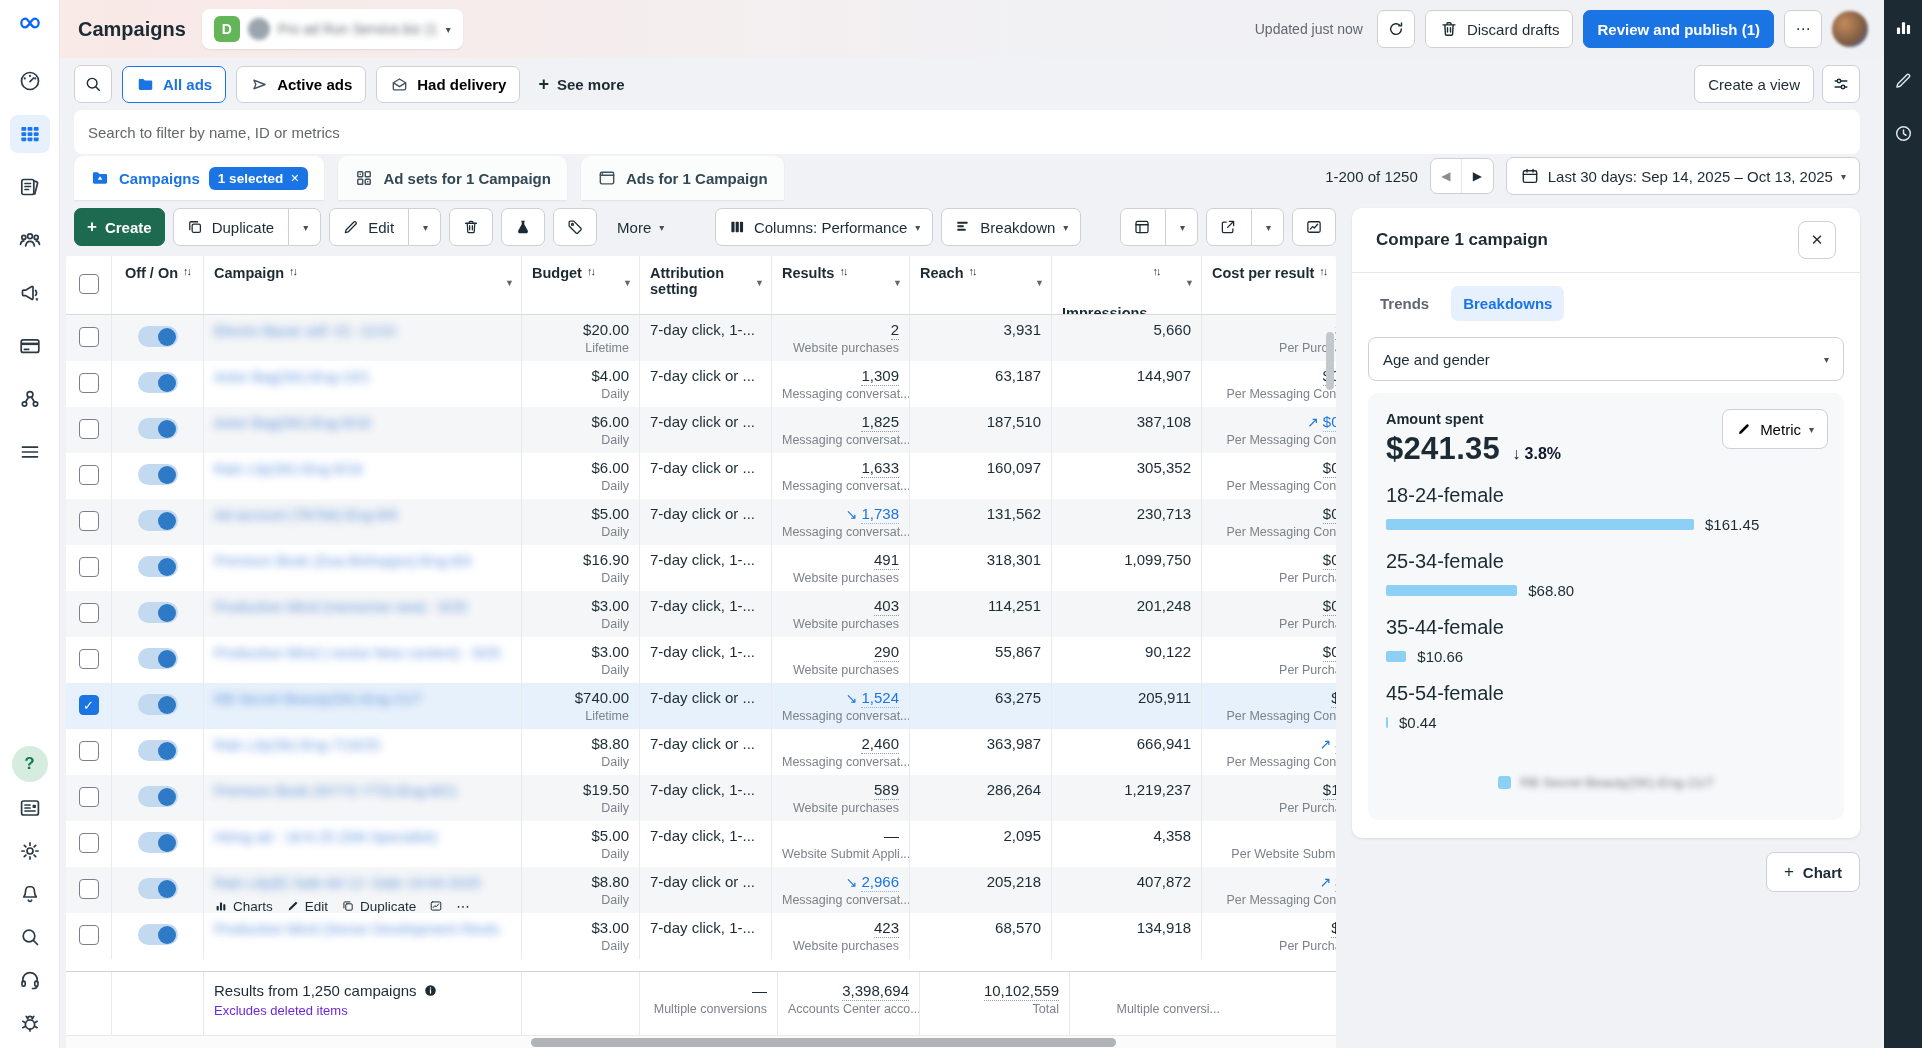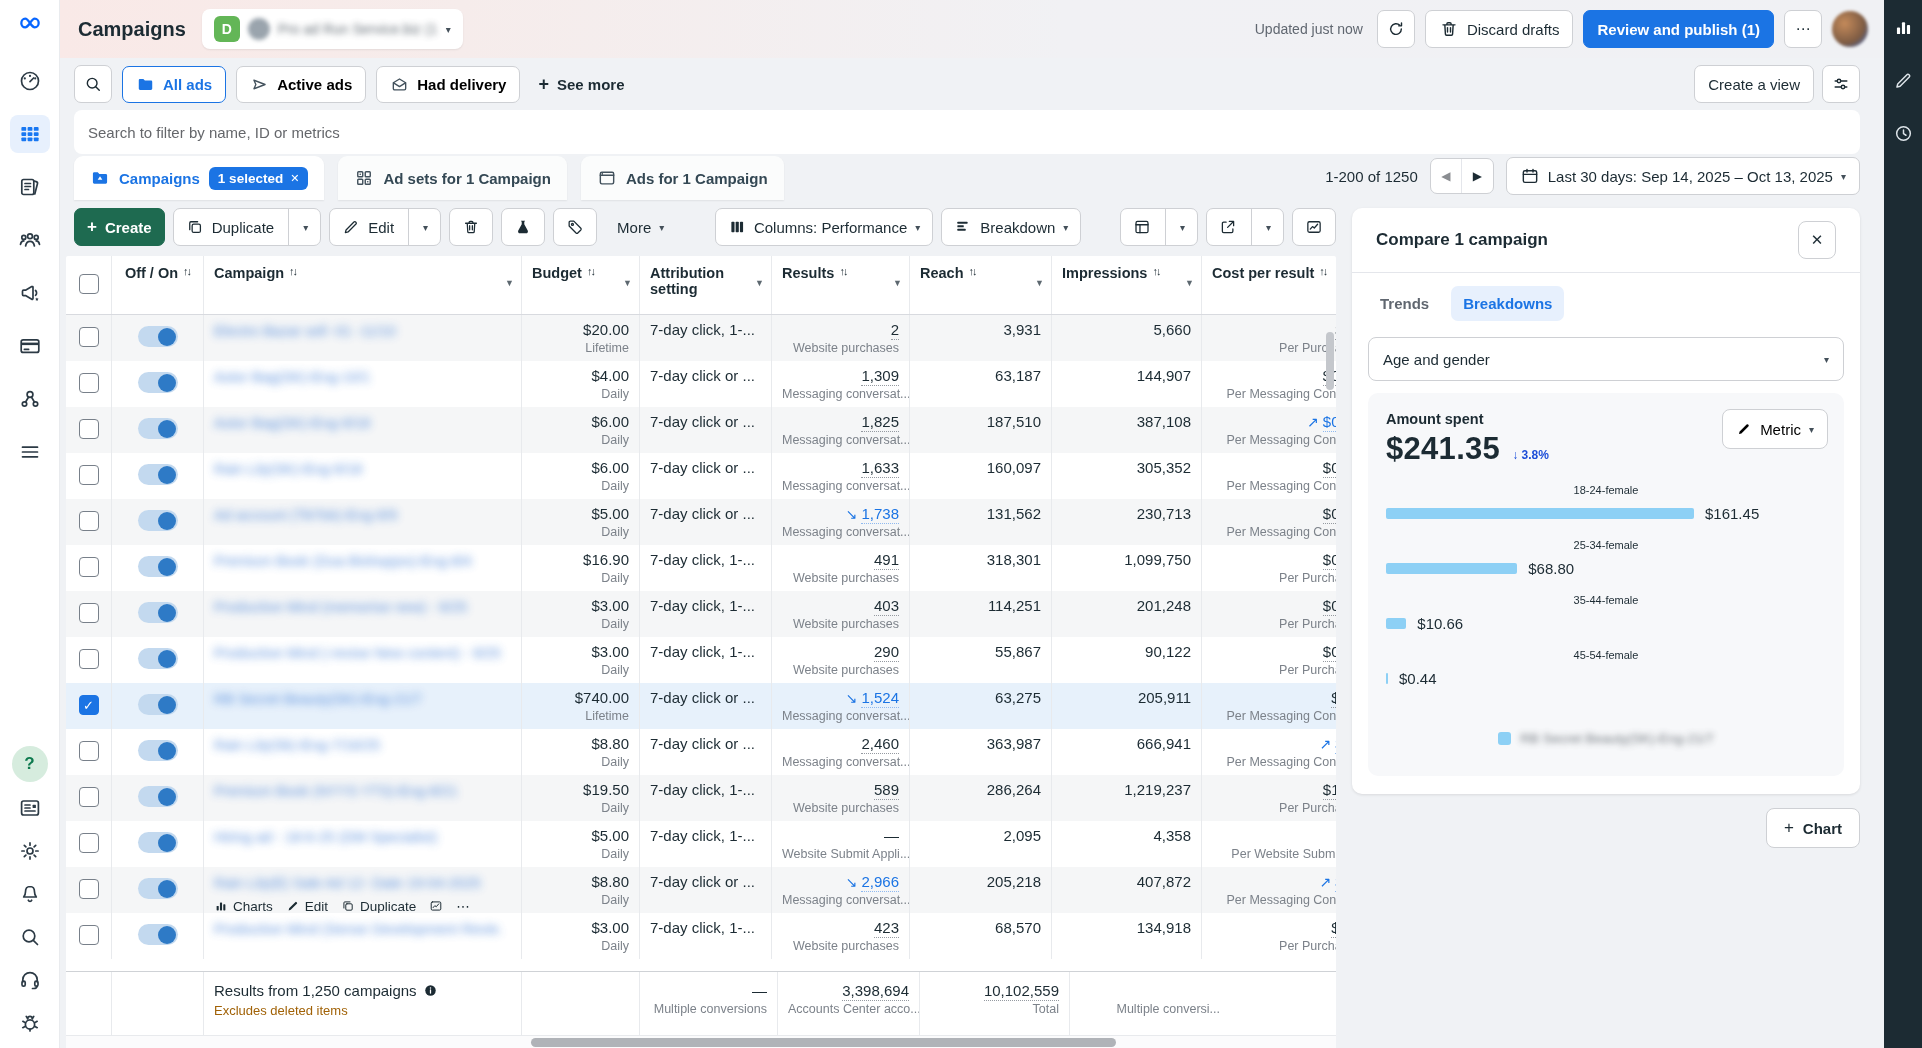--- a/index.html
+++ b/index.html
@@ -121,44 +121,44 @@
   .cb.on{background:#1b74e4;border-color:#1b74e4;}
   .toggle{width:40px;height:21px;border-radius:11px;background:#c3d9ef;position:relative;cursor:pointer;}
   .toggle .knob{position:absolute;right:1.5px;top:1.5px;width:18px;height:18px;border-radius:50%;background:#2e7ac6;}
   .racts{display:flex;gap:13px;margin-top:3px;font-size:13.5px;color:#1c2b33;}
   .ract{display:inline-flex;align-items:center;gap:5px;cursor:pointer;white-space:nowrap;}
   .ract .icn{width:14px;height:14px;}
   .tsummary{display:flex;width:1296px;border-top:1px solid #cfd2d6;background:#fff;height:64px;flex:none;margin-top:auto;}
   .tsummary .cell{padding-top:10px;}
   .sum-title{font-size:15px;display:flex;align-items:center;gap:6px;white-space:nowrap;}
   .sum-title .icn{width:15px;height:15px;color:#1c2b33;}
-  .sum-sub{font-size:13px;color:#a16207;margin-top:4px;}
+  .sum-sub{font-size:13px;color:#6d28d9;margin-top:4px;}
   .hscroll{height:13px;flex:none;background:#fbfbfc;border-top:1px solid #e8eaed;position:relative;}
   .hthumb{position:absolute;top:2px;height:9px;border-radius:5px;background:#b0b3b8;cursor:pointer;}
   .vthumb{position:absolute;right:2px;top:76px;width:8px;height:58px;border-radius:4px;background:#c4c7cc;cursor:pointer;}
 
   
   .side-col{flex:1;margin-left:16px;display:flex;flex-direction:column;min-width:0;}
   .panel{background:#fff;border-radius:10px;box-shadow:0 1px 3px rgba(0,0,0,.1);}
   .p-head{display:flex;align-items:center;justify-content:space-between;padding:13px 24px;border-bottom:1px solid #e4e6eb;}
   .p-title{font-size:17px;font-weight:700;}
   .p-close{width:38px;height:38px;border:1px solid #ced0d4;border-radius:8px;background:#fff;font-size:15px;cursor:pointer;color:#1c2b33;}
   .p-tabs{display:flex;align-items:center;gap:10px;padding:13px 16px 4px;}
   .p-tab{font-size:15px;font-weight:600;color:#606770;padding:9px 12px;border-radius:7px;cursor:pointer;}
   .p-tab.active{background:#e7f0fd;color:#1b74e4;}
   .p-select{margin:12px 16px 4px;height:44px;border:1px solid #ced0d4;border-radius:8px;display:flex;align-items:center;justify-content:space-between;padding:0 14px;font-size:15px;cursor:pointer;background:#fff;}
   .p-card{margin:12px 16px 18px;background:#f7f8fa;border-radius:10px;padding:18px 18px 22px;position:relative;}
   .p-metric-title{font-size:14.5px;font-weight:700;}
   .p-amount-row{display:flex;align-items:baseline;gap:12px;margin-top:4px;}
   .p-amount{font-size:31px;font-weight:700;letter-spacing:.3px;}
-  .p-change{font-size:12px;font-weight:600;color:#1d4ed8;}
+  .p-change{font-size:16px;font-weight:600;color:#0f172a;}
   .p-metricbtn{position:absolute;right:16px;top:16px;display:inline-flex;align-items:center;gap:8px;height:40px;padding:0 13px;background:#fff;border:1px solid #ced0d4;border-radius:8px;font-size:15px;cursor:pointer;font-family:inherit;}
   .p-metricbtn .icn{width:16px;height:16px;}
   .b-row{margin-top:17px;}
-  .b-label{font-size:11px;margin-bottom:9px;text-align:center;}
+  .b-label{font-size:20px;margin-bottom:9px;}
   .b-line{display:flex;align-items:center;gap:11px;}
   .b-bar{height:11px;border-radius:2px;min-width:2px;}
   .b-val{font-size:15px;white-space:nowrap;}
   .p-legend{display:flex;align-items:center;justify-content:center;gap:9px;margin-top:44px;margin-bottom:8px;}
   .l-sq{width:13px;height:13px;border-radius:3px;display:inline-block;}
   .l-txt{font-size:13.5px;color:#4b535b;}
   .add-chart{margin-top:14px;align-self:flex-end;display:inline-flex;align-items:center;gap:9px;height:40px;padding:0 17px;background:#fff;border:1px solid #ced0d4;border-radius:8px;font-size:15px;font-weight:600;cursor:pointer;font-family:inherit;color:#1c2b33;}
   .plus{font-size:17px;font-weight:400;}
 </style>
 </head>
@@ -621,21 +621,21 @@
    </div>
                 <div class="cell c-reach">
      <div class="h-flex">
                     <span style="max-width:85%;">Reach</span>
                     <span class="sort">↑↓</span>
                   </div>
      <span class="h-dd">▼</span>
    </div>
                 <div class="cell c-impr">
      <div class="h-flex">
-                    <span style="max-width:85%;">Impressions</span>
+                    <span style="max-width:85%;margin-top:40px;">Impressions</span>
                     <span class="sort">↑↓</span>
                   </div>
      <span class="h-dd">▼</span>
    </div>
                 <div class="cell c-cost">
      <div class="h-flex">
                     <span style="max-width:85%;">Cost per result</span>
                     <span class="sort">↑↓</span>
                   </div>
 

